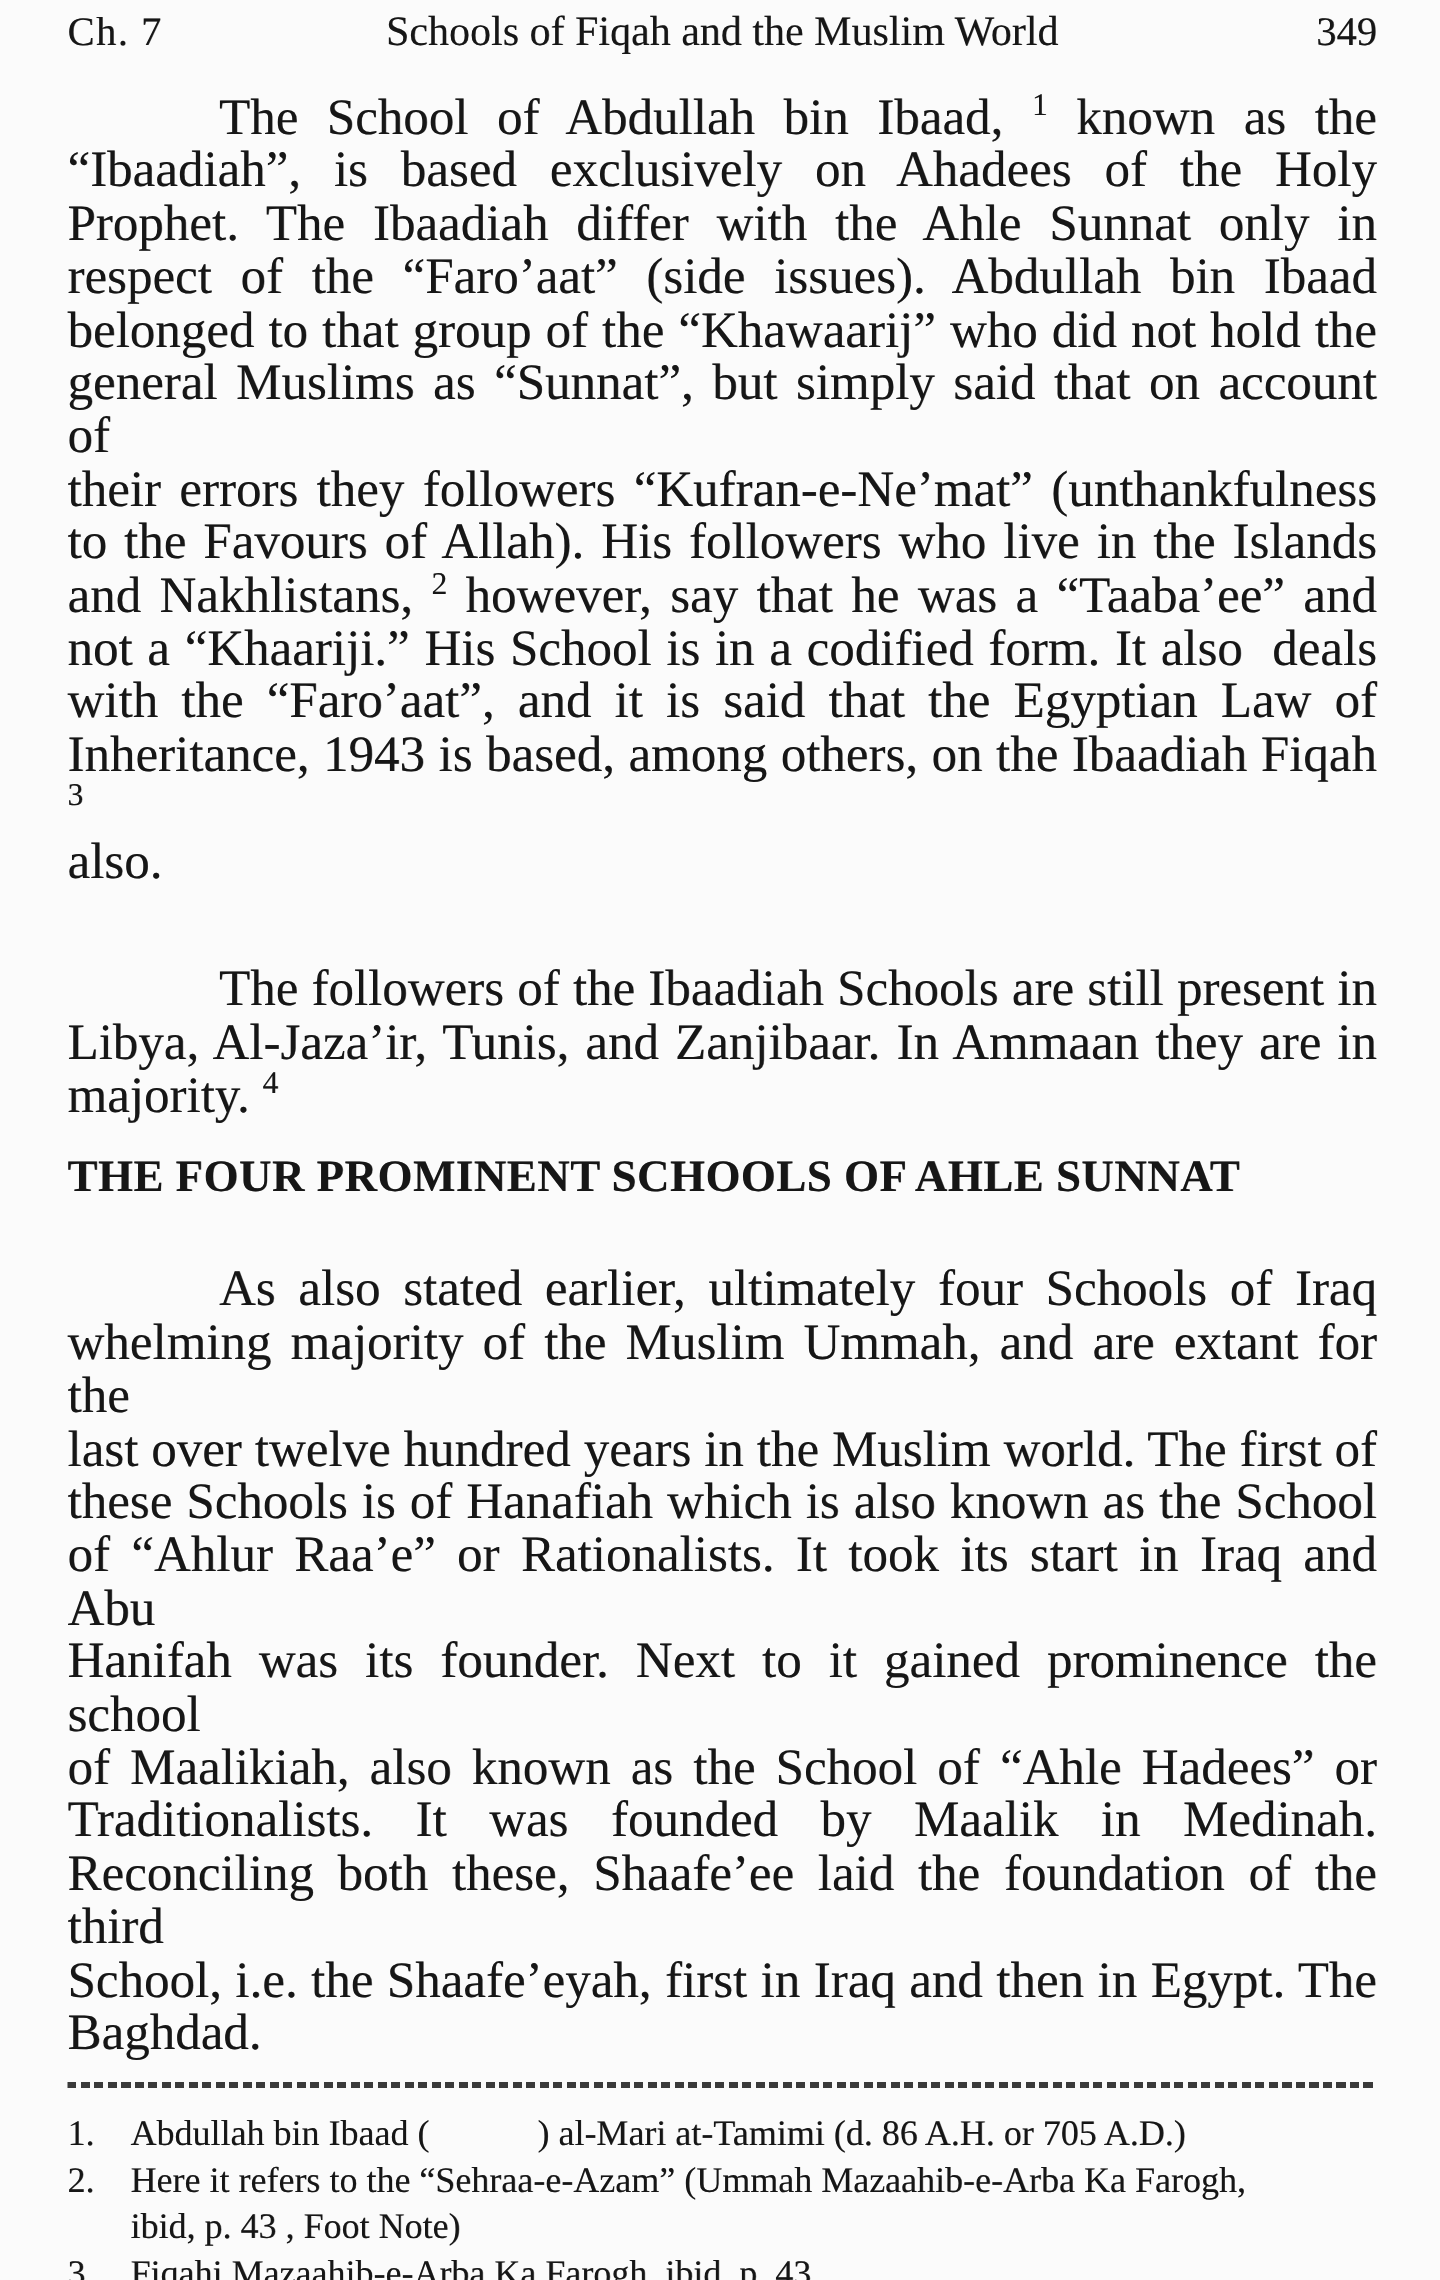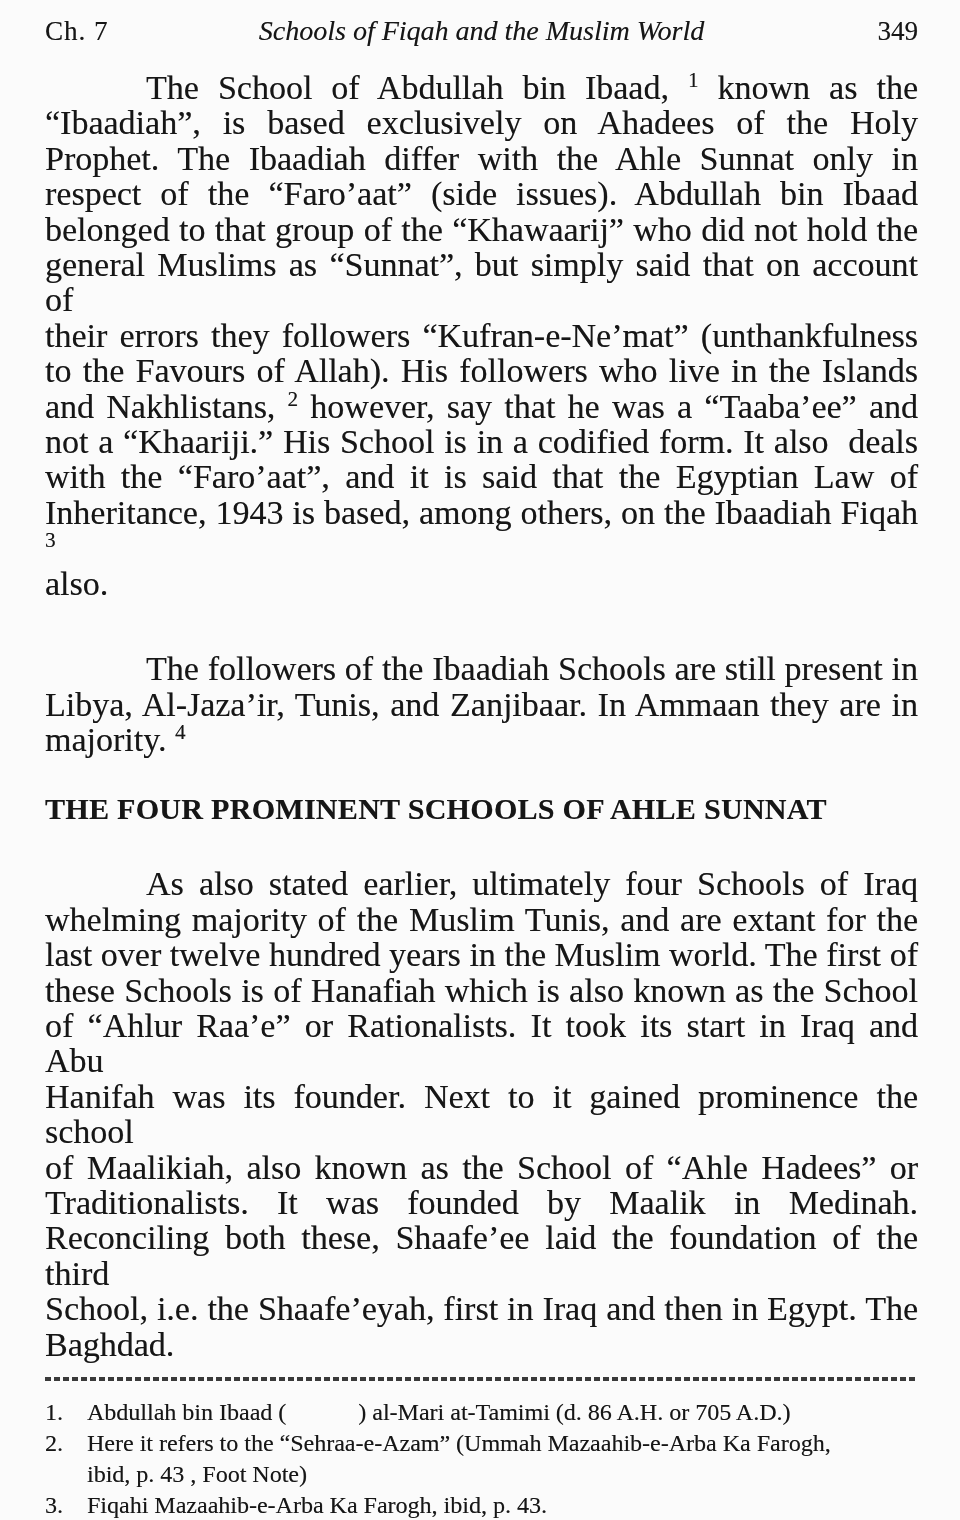--- a/index.html
+++ b/index.html
@@ -9,33 +9,33 @@
     background: #fbfbfb;
     font-family: "Liberation Serif", "DejaVu Serif", serif;
     color: #161616;
     overflow: hidden;
     box-sizing: border-box;
   }
   .page {
     box-sizing: border-box;
     width: 960px;
     height: 1520px;
-    padding: 14px 42px 0 45px;
+    padding: 4px 42px 0 45px;
     text-shadow: 0.25px 0.25px 0.35px rgba(10,10,10,0.45);
   }
   
   .page-header {
     display: grid;
     grid-template-columns: 1fr auto 1fr;
     align-items: baseline;
     font-size: 27px;
     line-height: 34px;
   }
   .chapter { justify-self: start; letter-spacing: 1px; }
-  .running-title { font-style: italic; font-size: 28px; }
+  .running-title { font-size: 28px; }
   .page-number { justify-self: end; }
 
   
   .para { margin: 0; }
   .bline {
     font-size: 34px;
     line-height: 35.4px;
     text-align: justify;
     text-align-last: justify;
     white-space: normal;
@@ -44,21 +44,21 @@
   .bline.last { text-align-last: left; }
   sup.fn-ref {
     font-size: 0.62em;
     line-height: 0;
     vertical-align: super;
   }
 
   #para-0 { margin-top: 22px; }
   #para-1 { margin-top: 50px; }
   .section-heading {
-    margin: 32px 0 0 0;
+    margin: 17px 0 0 0;
     font-size: 30px;
     font-weight: bold;
     line-height: 40px;
     letter-spacing: 0.3px;
   }
   #para-2 { margin-top: 37px; }
 
   
   .fn-separator {
     margin-top: 15px;
@@ -110,21 +110,21 @@
   <div class="para" id="para-1">
       <div class="bline indent">The followers of the Ibaadiah Schools are still present in</div>
       <div class="bline">Libya, Al-Jaza’ir, Tunis, and Zanjibaar. In Ammaan they are in</div>
       <div class="bline last">majority. <sup class="fn-ref">4</sup></div>
     </div>
 
   <h2 class="section-heading">THE FOUR PROMINENT SCHOOLS OF AHLE SUNNAT</h2>
 
   <div class="para" id="para-2">
       <div class="bline indent">As also stated earlier, ultimately four Schools of Iraq</div>
-      <div class="bline">whelming majority of the Muslim Tunis, and are extant for the</div>
+      <div class="bline">whelming majority of the Muslim Ummah, and are extant for the</div>
       <div class="bline">last over twelve hundred years in the Muslim world. The first of</div>
       <div class="bline">these Schools is of Hanafiah which is also known as the School</div>
       <div class="bline">of “Ahlur Raa’e” or Rationalists. It took its start in Iraq and Abu</div>
       <div class="bline">Hanifah was its founder. Next to it gained prominence the school</div>
       <div class="bline">of Maalikiah, also known as the School of “Ahle Hadees” or</div>
       <div class="bline">Traditionalists. It was founded by Maalik in Medinah.</div>
       <div class="bline">Reconciling both these, Shaafe’ee laid the foundation of the third</div>
       <div class="bline">School, i.e. the Shaafe’eyah, first in Iraq and then in Egypt. The</div>
       <div class="bline last">Baghdad.</div>
     </div>

